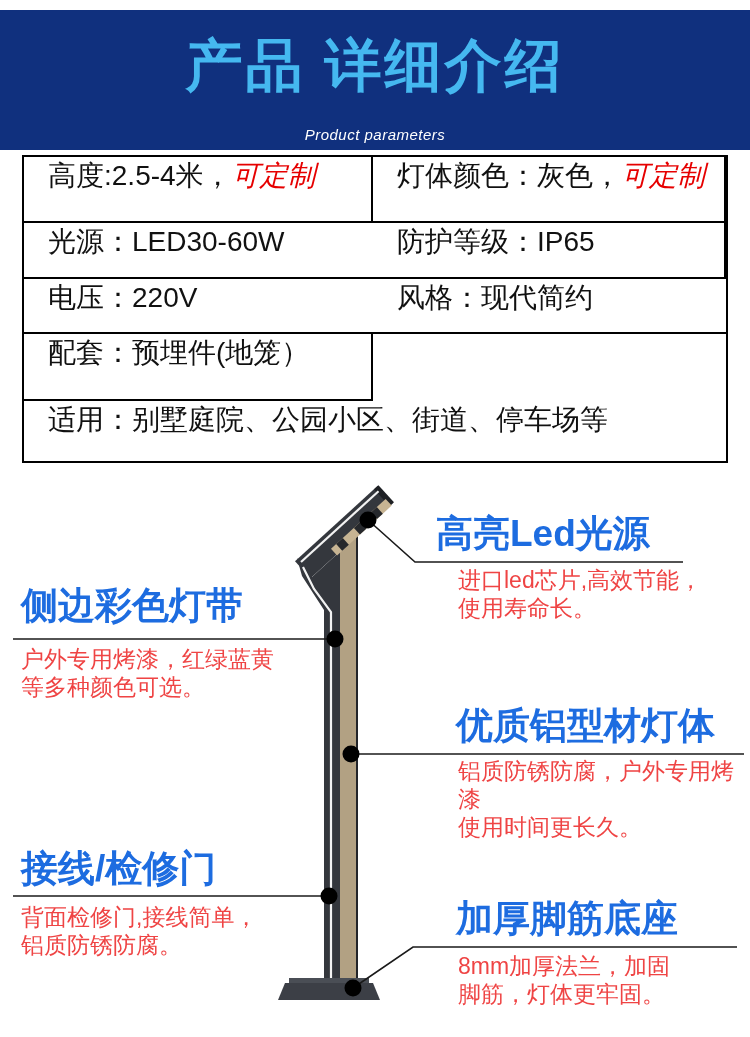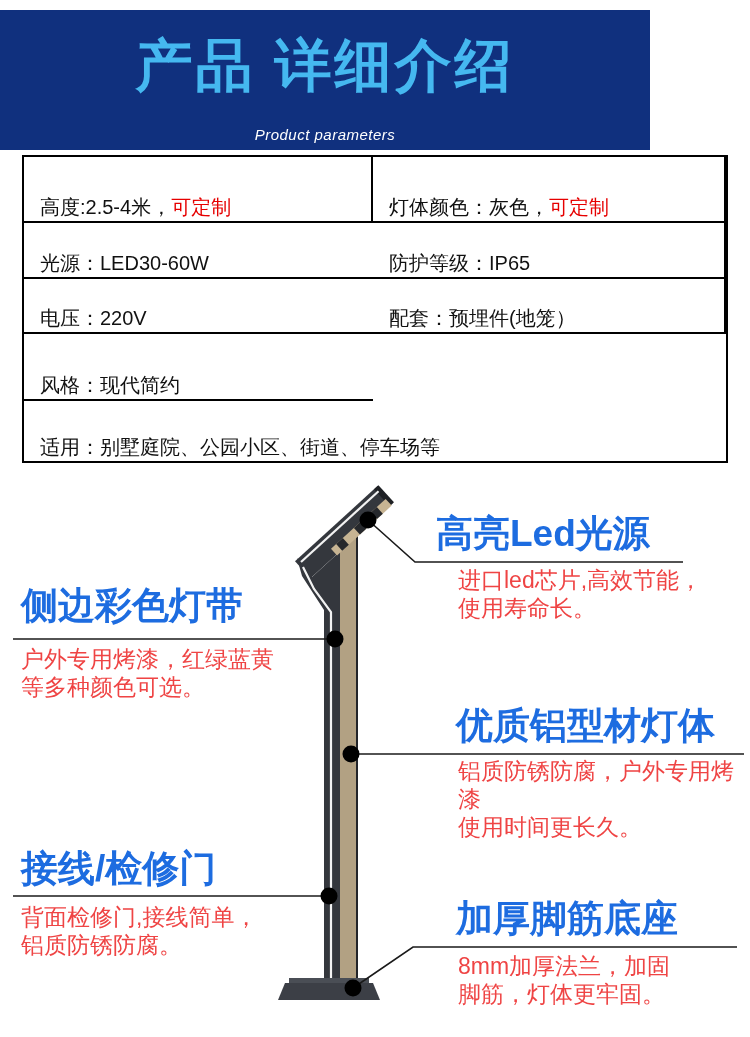--- a/index.html
+++ b/index.html
@@ -1,35 +1,35 @@
 <!DOCTYPE html>
 <html><head>
 <meta charset="utf-8">
 <style>
   html,body{margin:0;padding:0;background:#ffffff;}
   *{box-sizing:border-box;}
   body{font-family:"Liberation Sans","DejaVu Sans",sans-serif;}
   #page{position:relative;width:750px;height:1037px;background:#ffffff;overflow:hidden;margin:0 auto;}
 
   
-  #banner{position:absolute;left:0;top:10px;width:650px;height:140px;background:#10307e;}
+  #banner{position:absolute;left:0;top:10px;width:750px;height:140px;background:#10307e;}
   #banner .title{position:absolute;left:0;top:22px;width:100%;text-align:center;
     font-size:57px;font-weight:700;letter-spacing:3px;color:#45b8f0;line-height:66px;white-space:nowrap;}
   #banner .subtitle{position:absolute;left:0;top:116px;width:100%;text-align:center;
     font-size:15px;color:#ffffff;letter-spacing:0.5px;font-style:italic;}
 
   
   #spec-table{position:absolute;left:22px;top:155px;width:706px;border:2px solid #000;
     display:grid;grid-template-columns:349px 1fr;grid-template-rows:66px 56px 55px 67px 60px;
     background:#fff;}
-  .cell{display:flex;align-items:flex-end;padding-left:16px;font-size:20px;color:#111;
+  .cell{display:flex;align-items:flex-start;padding-left:24px;font-size:28px;color:#111;
     border-bottom:2px solid #000;white-space:nowrap;overflow:hidden;}
   .cell.col-left{border-right:2px solid #000;}
   .cell.full{grid-column:1 / -1;border-bottom:none;}
-  .cell .red{color:#e60000;}
+  .cell .red{color:#e60000;font-style:italic;}
 
   
   .feat-title{position:absolute;font-size:37px;font-weight:700;color:#1d6ce0;
     line-height:44px;white-space:nowrap;}
   .feat-body{position:absolute;font-size:23px;color:#ef4444;line-height:28px;
     white-space:pre-line;}
 
   #svg-layer{position:absolute;left:0;top:0;width:750px;height:1037px;}
 </style>
 </head>
@@ -56,25 +56,25 @@
       <span>光源：LED30-60W</span>
     </div>
 
     <div class="cell col-left">
       <span>防护等级：IP65</span>
     </div>
     <div class="cell">
       <span>电压：220V</span>
     </div>
 
+    <div class="cell">
+      <span>风格：现代简约</span>
+    </div>
     <div class="cell col-left">
       <span>配套：预埋件(地笼）</span>
-    </div>
-    <div class="cell">
-      <span>风格：现代简约</span>
     </div>
 
     <div class="cell full">
       <span>适用：别墅庭院、公园小区、街道、停车场等</span>
     </div>
   </div>
 
   <svg id="svg-layer" viewBox="0 0 750 1037" xmlns="http://www.w3.org/2000/svg">
 
     <polygon points="297,558 312,577 358,535 358,984 324,984 324,610 302,576" fill="#34373d"></polygon>

